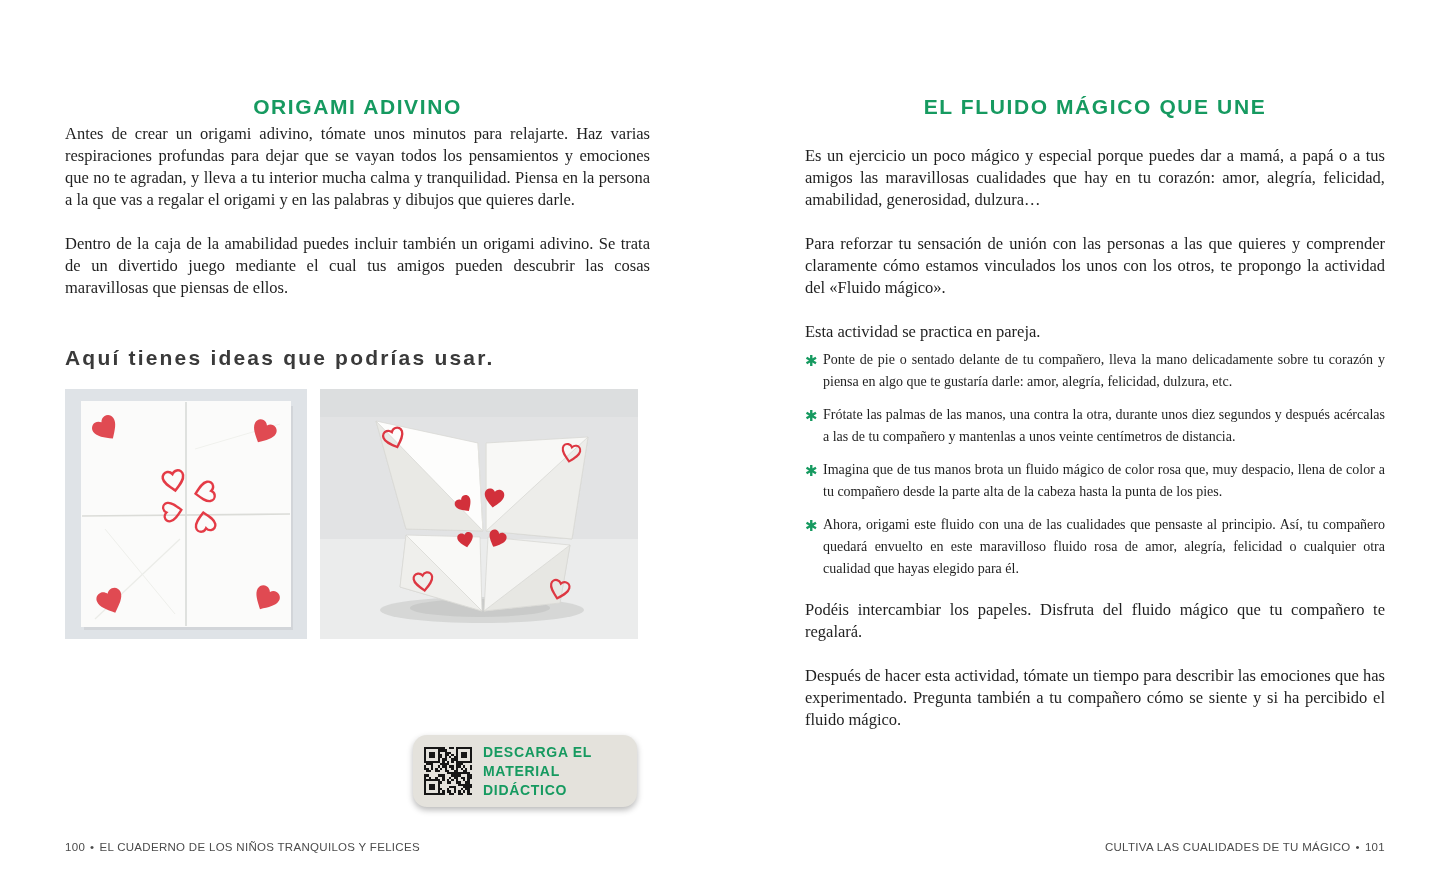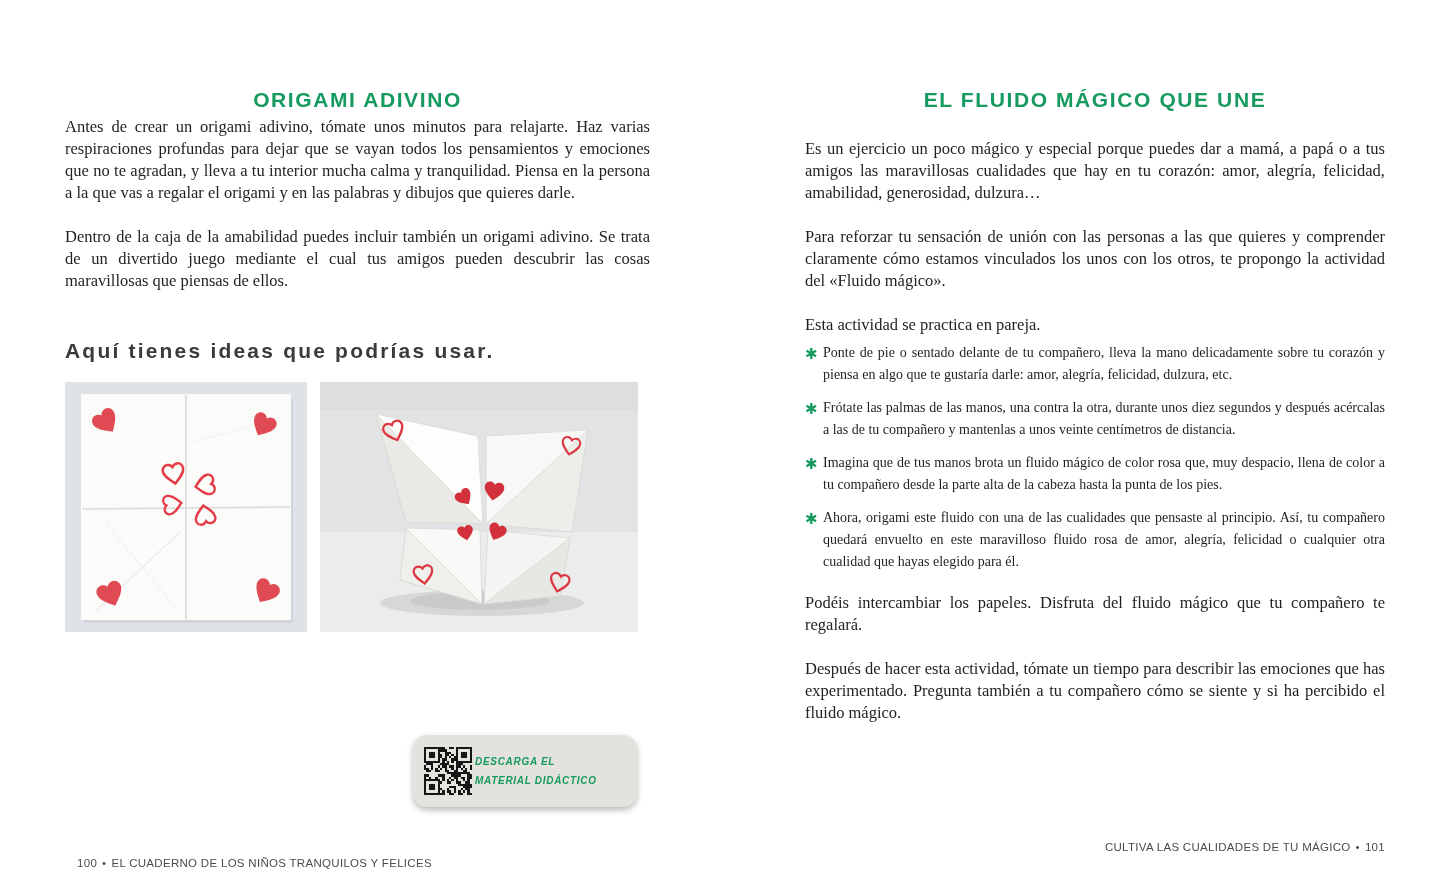--- a/index.html
+++ b/index.html
@@ -1,21 +1,21 @@
 <!DOCTYPE html>
 <html lang="es"><head>
 <meta charset="utf-8">
 <style>
   * { margin:0; padding:0; box-sizing:border-box; }
   html,body { background:#ffffff; }
   .canvas {
     position:relative; width:1445px; height:892px; background:#ffffff;
     font-family:"Liberation Serif", serif; color:#1f1f1f; overflow:hidden;
   }
-  .page { position:absolute; top:88px; }
+  .page { position:absolute; top:95px; }
   .page.left  { left:65px;  width:585px; }
   .page.right { left:805px; width:580px; }
 
   h1.ptitle {
     font-family:"Liberation Sans", sans-serif; font-weight:700;
     font-size:21px; letter-spacing:1.6px; color:#169a60;
     text-align:center; margin:0 0 4px 0; line-height:24px;
   }
   p.body {
     font-size:16.5px; line-height:22px; text-align:justify; color:#1f1f1f;
@@ -52,32 +52,32 @@
     box-shadow:0 3px 6px rgba(0,0,0,0.28);
     display:flex; align-items:center; padding-left:11px; cursor:pointer;
   }
   .qr {
     width:48px; height:48px; display:grid;
     grid-template-columns:repeat(21,1fr); grid-template-rows:repeat(21,1fr);
     flex:0 0 48px;
   }
   .qr .on { background:#161616; }
   .badge-text {
-    margin-left:3px; font-family:"Liberation Sans", sans-serif;
-    font-weight:700; font-size:10px; letter-spacing:0.7px;
-    color:#169a60; line-height:19px;font-style:italic;
+    margin-left:11px; font-family:"Liberation Sans", sans-serif;
+    font-weight:700; font-size:14px; letter-spacing:0.7px;
+    color:#169a60; line-height:19px;
   }
   .badge-text span { display:block; }
 
   .footer {
     position:absolute; top:841px;
     font-family:"Liberation Sans", sans-serif; font-size:11.5px;
     letter-spacing:0.3px; color:#4b4b4b; white-space:nowrap;
   }
-  .footer.left-f  { left:77px;margin-top:16px; }
+  .footer.left-f  { left:65px; }
   .footer.right-f { right:60px; }
   .footer .sep { padding:0 5px; }
 </style>
 </head>
 <body>
 
 <div class="canvas">
 
   <section class="page left">
     <h1 class="ptitle">ORIGAMI ADIVINO</h1>

